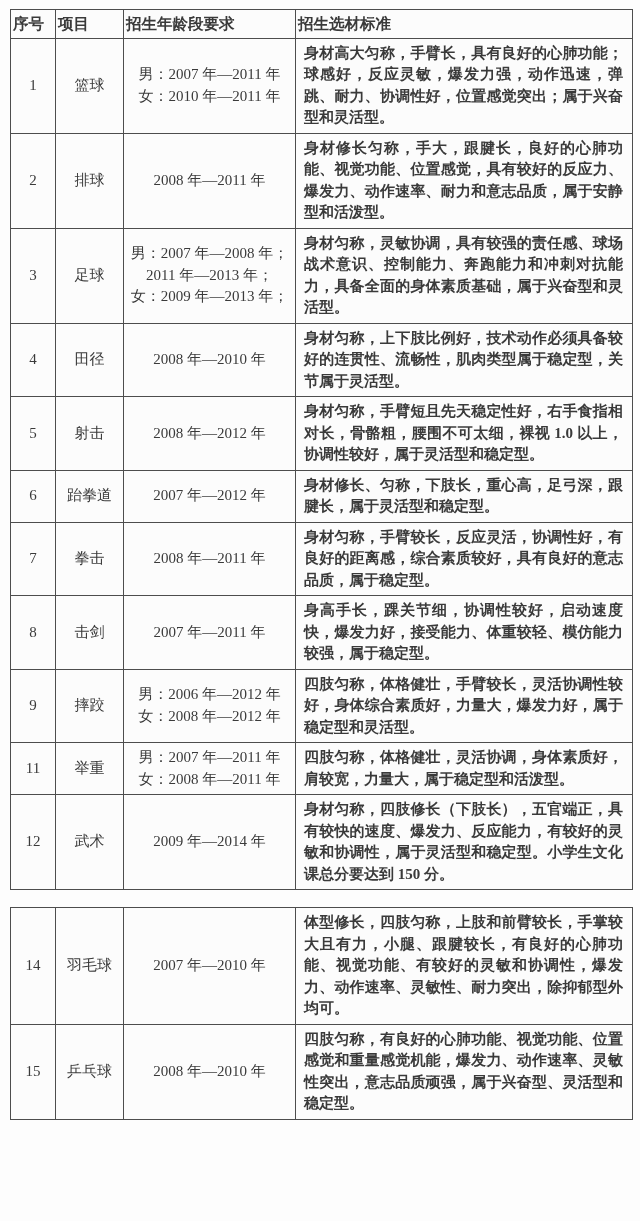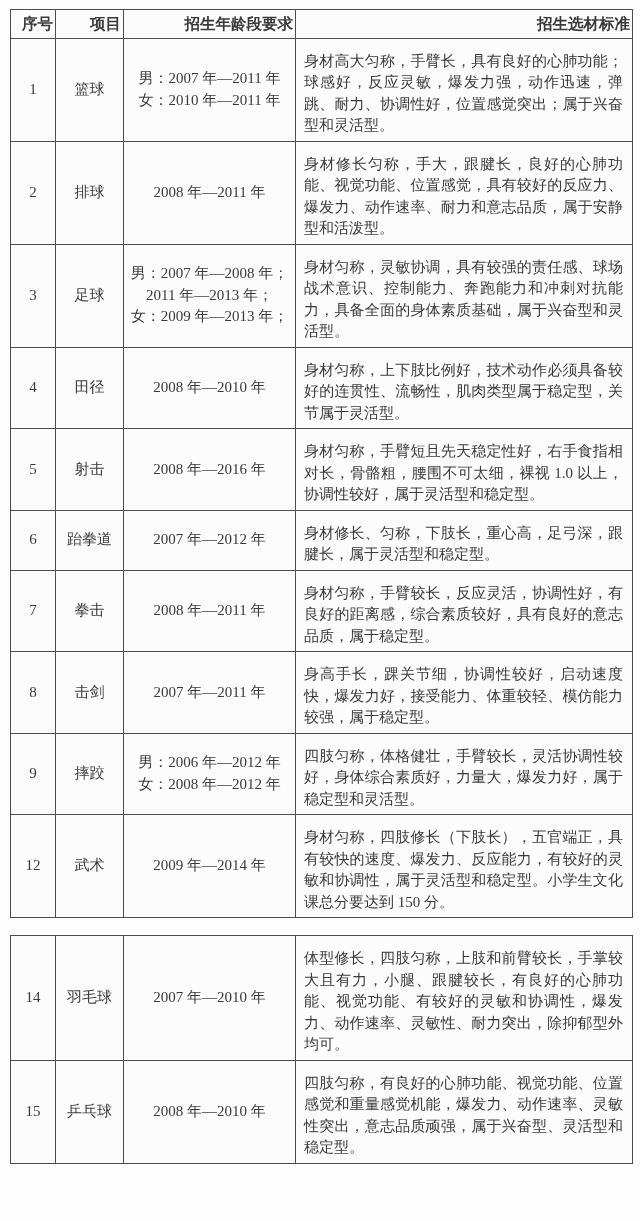--- a/index.html
+++ b/index.html
@@ -27,31 +27,32 @@
     border: 1px solid #4d4d4d;
     font-size: 15px;
     line-height: 21.5px;
     vertical-align: middle;
     word-break: break-all;
     box-sizing: border-box;
   }
   table.enroll th {
     font-weight: bold;
     font-size: 15.5px;
-    text-align: right;
+    text-align: left;
     padding: 3px 2px;
     height: 26px;
   }
   td.c-no, td.c-sport, td.c-age {
     text-align: center;
     padding: 2px 2px;
   }
   td.c-criteria {
     text-align: justify;
-    padding: 12px 9px 4px 8px;
+    padding: 4px 9px 4px 8px;
+    font-weight: bold;
   }
   .age-line {
     display: block;
   }
   .tbl-gap {
     height: 17px;
   }
 </style>
 </head>
 <body>
@@ -106,21 +107,21 @@
           <td class="c-sport">田径</td>
           <td class="c-age">
             <span class="age-line">2008 年—2010 年</span>
           </td>
           <td class="c-criteria">身材匀称，上下肢比例好，技术动作必须具备较好的连贯性、流畅性，肌肉类型属于稳定型，关节属于灵活型。</td>
         </tr>
         <tr>
           <td class="c-no">5</td>
           <td class="c-sport">射击</td>
           <td class="c-age">
-            <span class="age-line">2008 年—2016 年</span>
+            <span class="age-line">2008 年—2012 年</span>
           </td>
           <td class="c-criteria">身材匀称，手臂短且先天稳定性好，右手食指相对长，骨骼粗，腰围不可太细，裸视 1.0 以上，协调性较好，属于灵活型和稳定型。</td>
         </tr>
         <tr>
           <td class="c-no">6</td>
           <td class="c-sport">跆拳道</td>
           <td class="c-age">
             <span class="age-line">2007 年—2012 年</span>
           </td>
           <td class="c-criteria">身材修长、匀称，下肢长，重心高，足弓深，跟腱长，属于灵活型和稳定型。</td>
@@ -142,20 +143,29 @@
           <td class="c-criteria">身高手长，踝关节细，协调性较好，启动速度快，爆发力好，接受能力、体重较轻、模仿能力较强，属于稳定型。</td>
         </tr>
         <tr>
           <td class="c-no">9</td>
           <td class="c-sport">摔跤</td>
           <td class="c-age">
             <span class="age-line">男：2006 年—2012 年</span>
             <span class="age-line">女：2008 年—2012 年</span>
           </td>
           <td class="c-criteria">四肢匀称，体格健壮，手臂较长，灵活协调性较好，身体综合素质好，力量大，爆发力好，属于稳定型和灵活型。</td>
+        </tr>
+        <tr>
+          <td class="c-no">11</td>
+          <td class="c-sport">举重</td>
+          <td class="c-age">
+            <span class="age-line">男：2007 年—2011 年</span>
+            <span class="age-line">女：2008 年—2011 年</span>
+          </td>
+          <td class="c-criteria">四肢匀称，体格健壮，灵活协调，身体素质好，肩较宽，力量大，属于稳定型和活泼型。</td>
         </tr>
         <tr>
           <td class="c-no">12</td>
           <td class="c-sport">武术</td>
           <td class="c-age">
             <span class="age-line">2009 年—2014 年</span>
           </td>
           <td class="c-criteria">身材匀称，四肢修长（下肢长），五官端正，具有较快的速度、爆发力、反应能力，有较好的灵敏和协调性，属于灵活型和稳定型。小学生文化课总分要达到 150 分。</td>
         </tr>
       </tbody>

